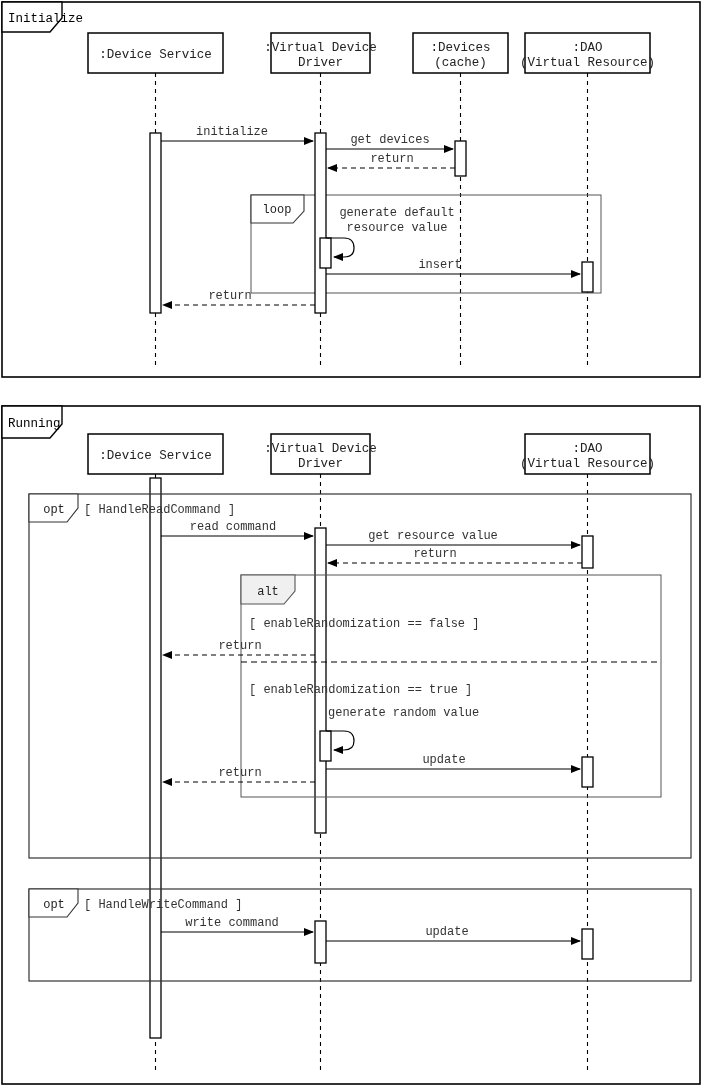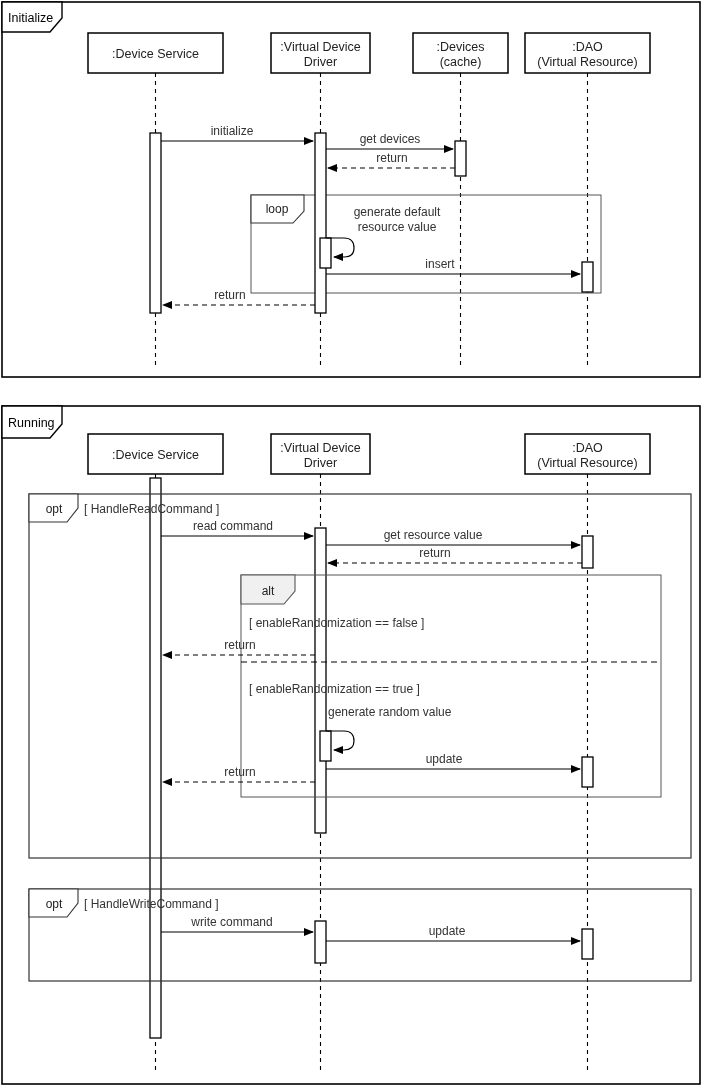--- a/index.html
+++ b/index.html
@@ -13,20 +13,21 @@
     height: 1088px;
     position: relative;
     overflow: hidden;
   }
   #canvas-root {
     position: absolute;
     left: 0;
     top: 0;
     width: 712px;
     height: 1088px;
+    font-family: Liberation Mono, monospace;
   }
   svg.diagram {
     display: block;
     width: 712px;
     height: 1088px;
   }
   .frame-rect {
     fill: none;
     stroke: #000000;
     stroke-width: 1.6;

